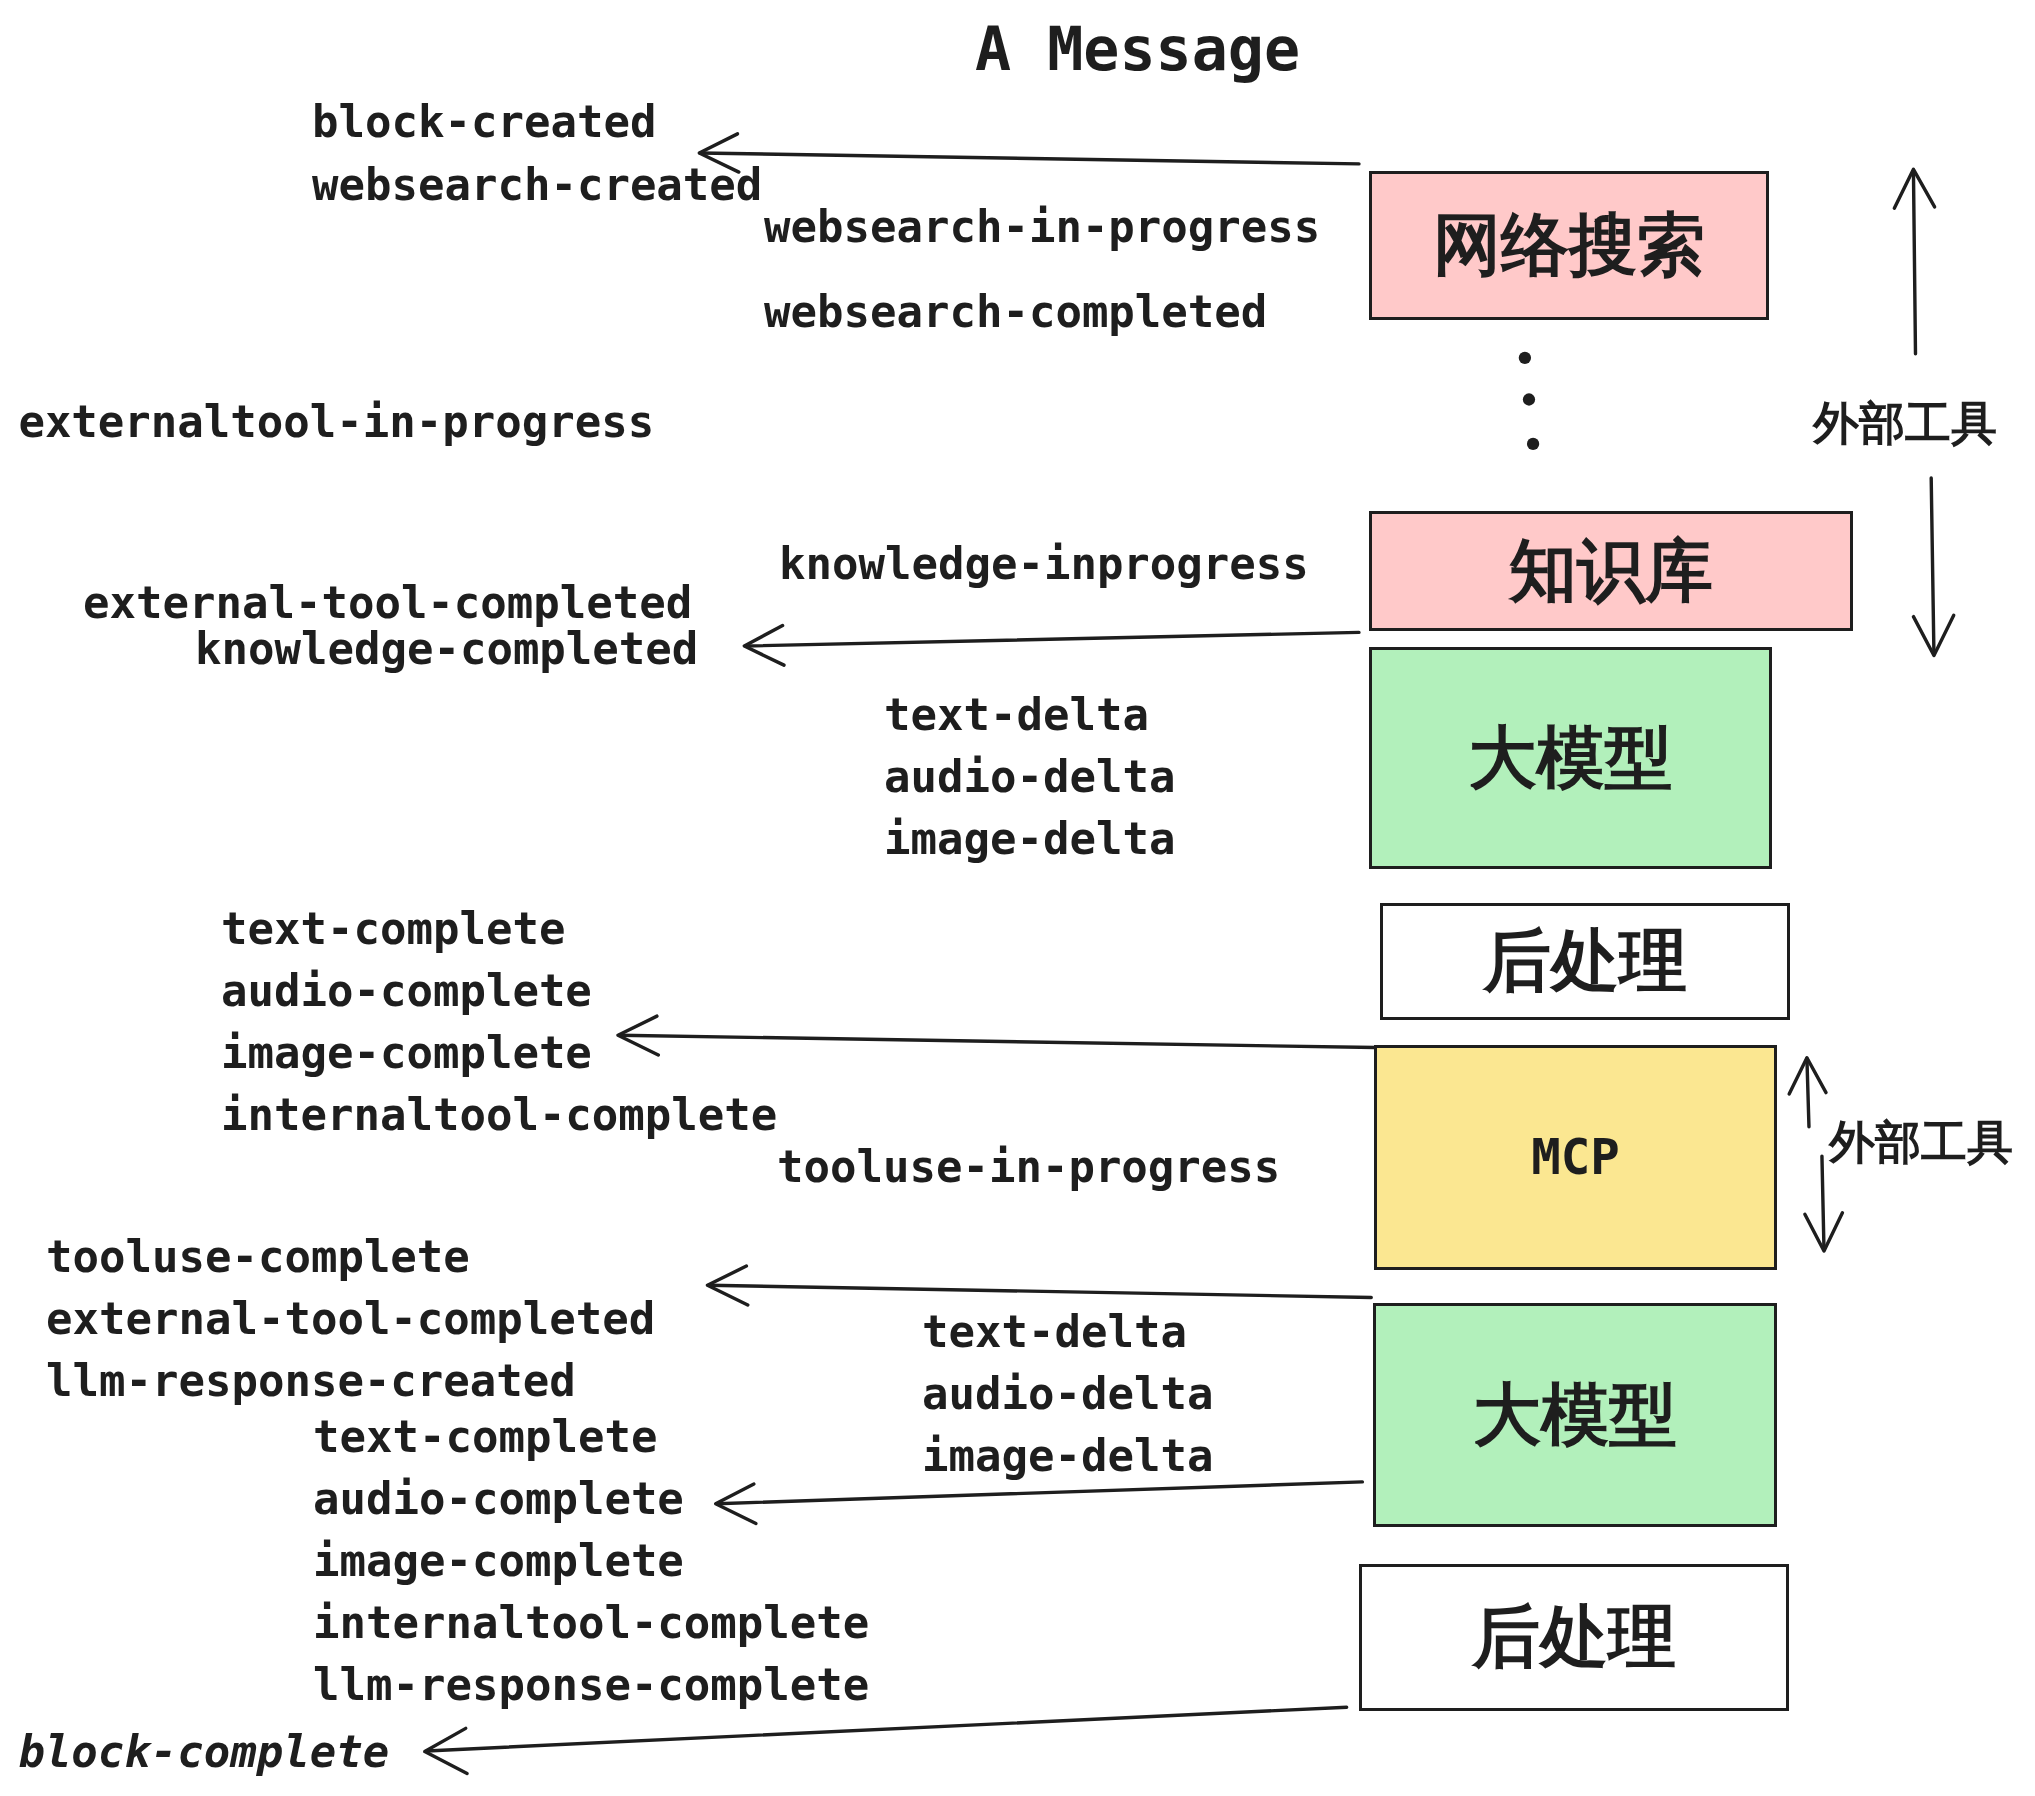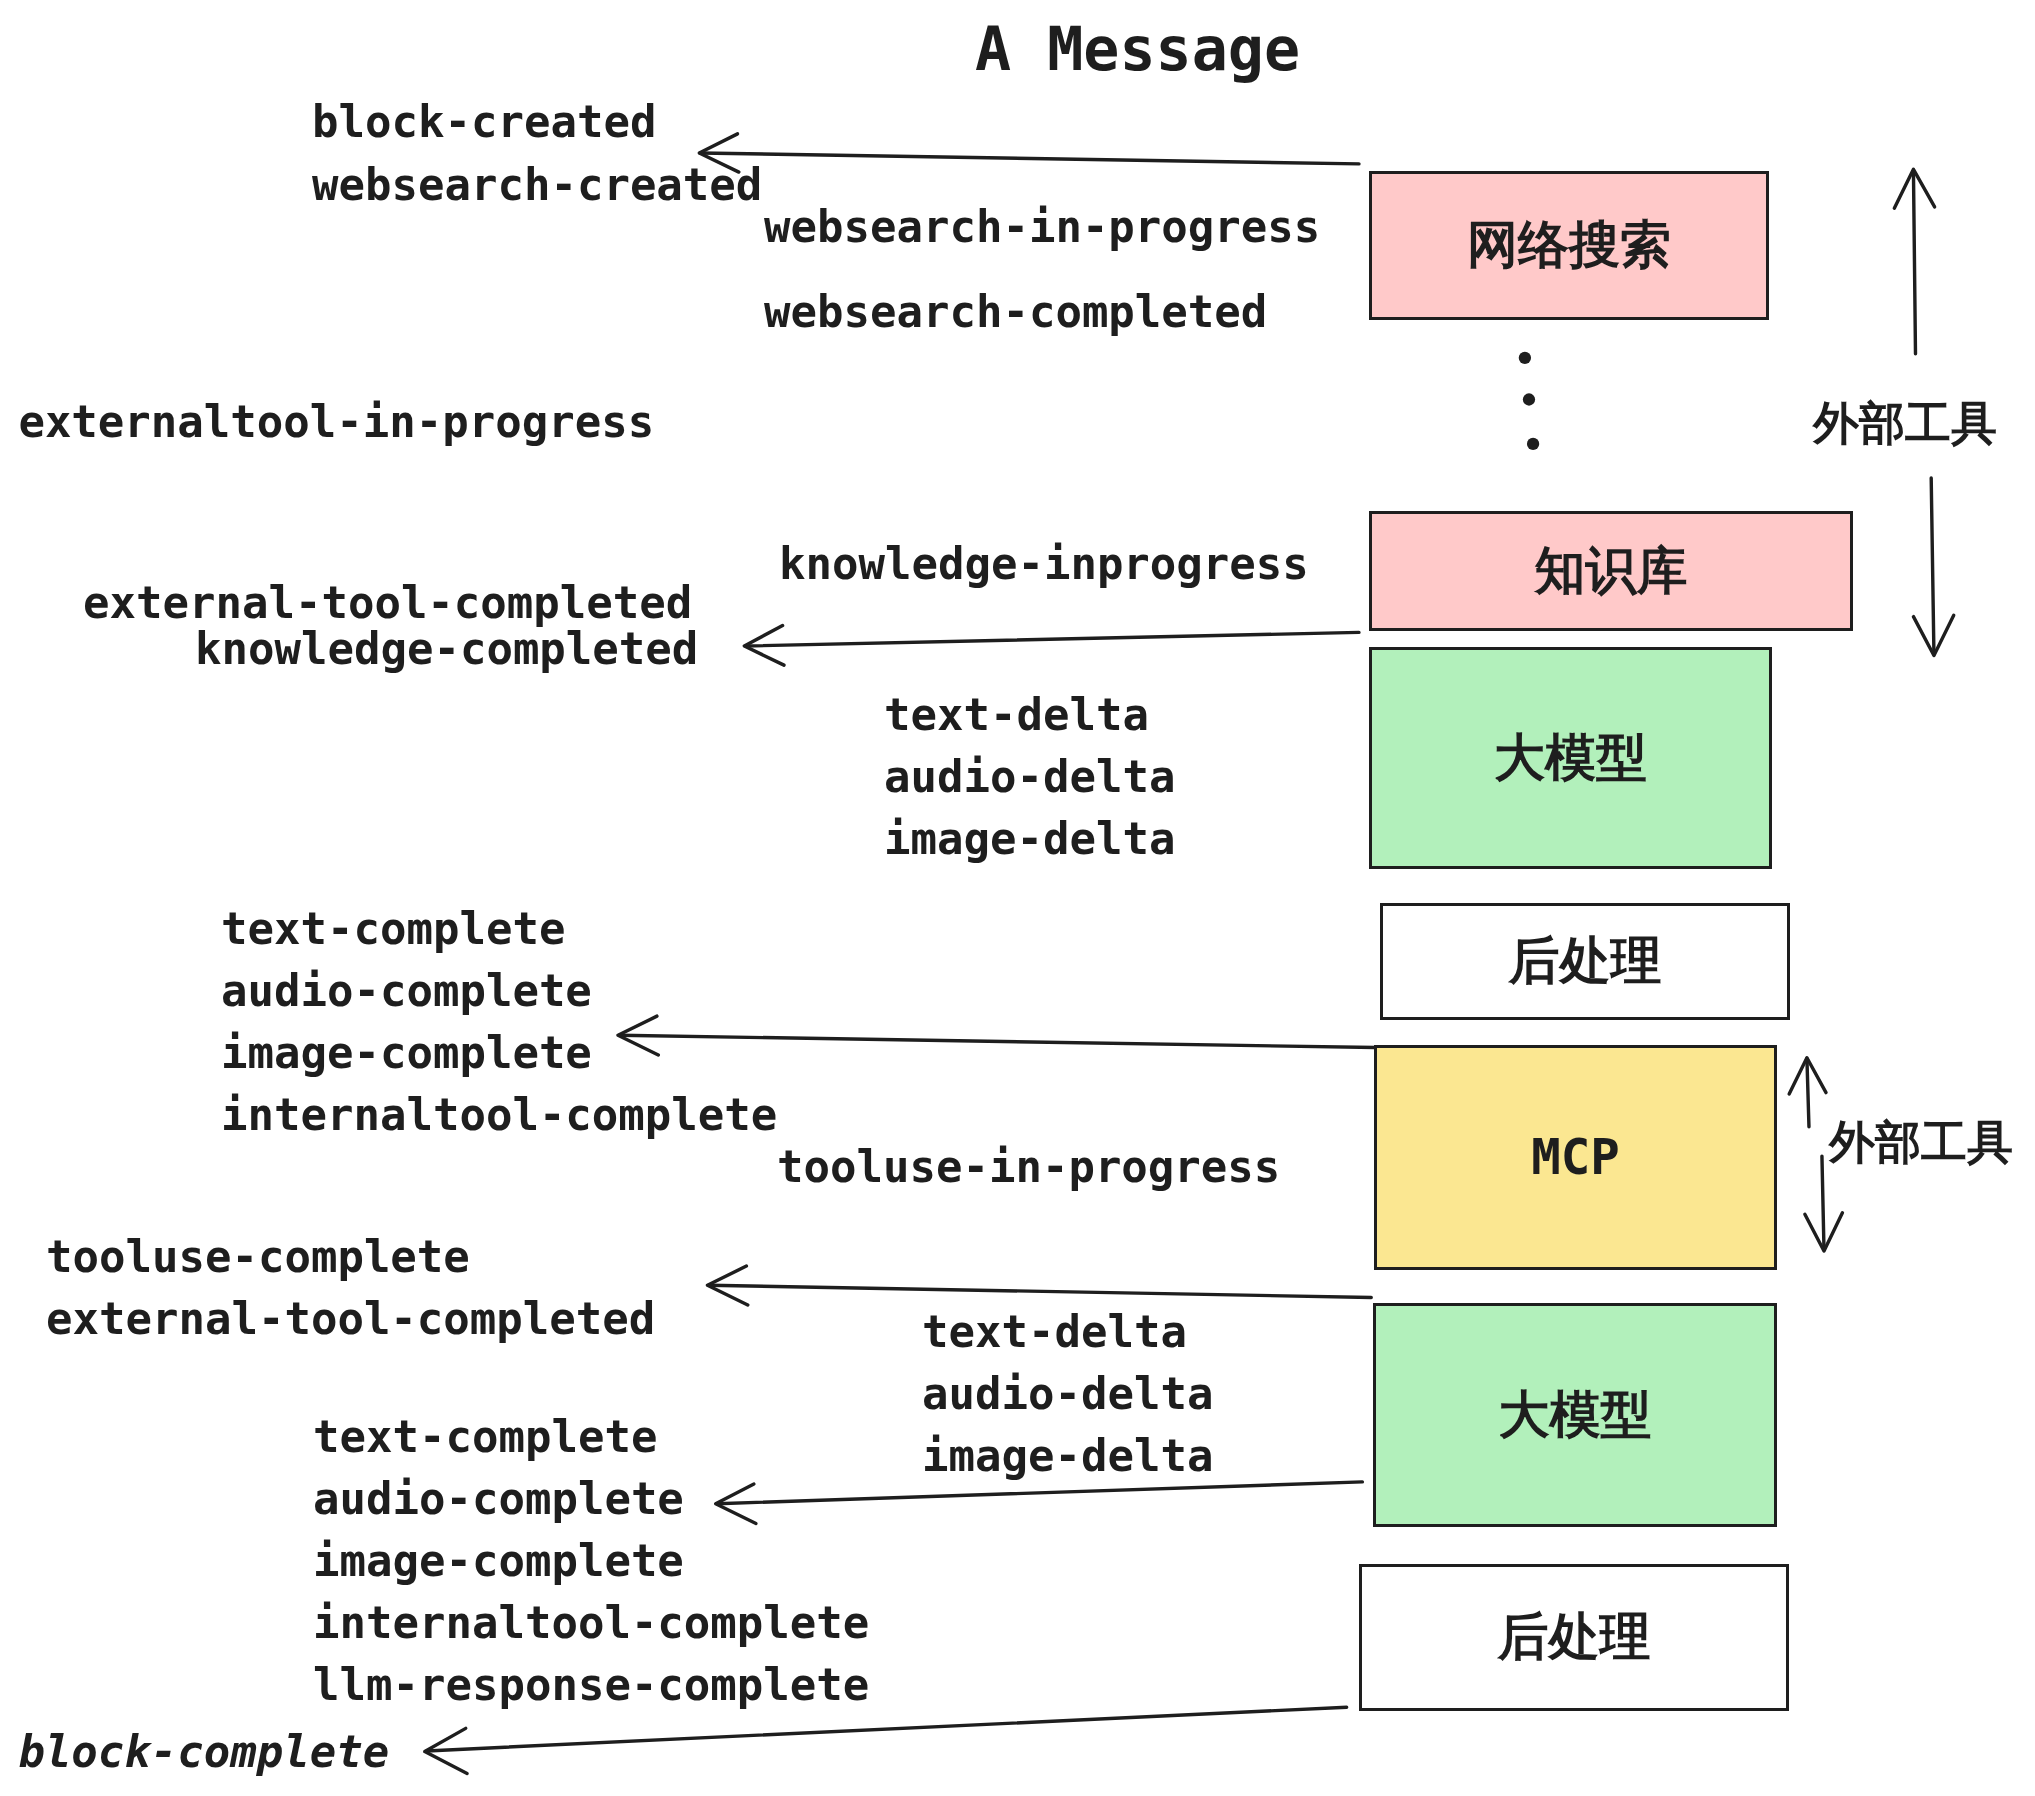--- a/index.html
+++ b/index.html
@@ -27,21 +27,21 @@
     white-space:pre;
     text-align:right;
   }
   .box{
     position:absolute;
     border:3.4px solid #1e1e1e;
     box-sizing:border-box;
     display:flex;
     align-items:center;
     justify-content:center;
-    font-size:51px;
+    font-size:68px;
     font-weight:bold;
     font-family:"DejaVu Sans", sans-serif;
     color:#1e1e1e;
   }
   .box.mcp-label{font-family:"DejaVu Sans Mono", monospace;font-size:49px;}
   .pink{background:#ffc9c9;}
   .green{background:#b2f0bb;}
   .yellow{background:#fbe791;}
   .white{background:#ffffff;}
   .side-label{
@@ -68,21 +68,21 @@
   <div class="ev" style="left:18.4px;top:391px;">externaltool-in-progress</div>
   <div class="ev" style="left:779px;top:533px;">knowledge-inprogress</div>
   <div class="ev" style="left:83px;top:572px;">external-tool-completed</div>
   <div class="ev" style="left:195px;top:618px;">knowledge-completed</div>
 
   <div class="ev group" style="left:884px;top:684px;"><div>text-delta</div><div>audio-delta</div><div>image-delta</div></div>
   <div class="ev group" style="left:221px;top:898px;"><div>text-complete</div><div>audio-complete</div><div>image-complete</div><div>internaltool-complete</div></div>
 
   <div class="ev" style="left:777px;top:1136px;">tooluse-in-progress</div>
 
-  <div class="ev group" style="left:46px;top:1226px;"><div>tooluse-complete</div><div>external-tool-completed</div></div>
+  <div class="ev group" style="left:46px;top:1226px;"><div>tooluse-complete</div><div>external-tool-completed</div><div>llm-response-created</div></div>
   <div class="ev group" style="left:922px;top:1301px;"><div>text-delta</div><div>audio-delta</div><div>image-delta</div></div>
   <div class="ev group" style="left:313px;top:1406px;"><div>text-complete</div><div>audio-complete</div><div>image-complete</div><div>internaltool-complete</div><div>llm-response-complete</div></div>
 
   <div class="ev" style="left:18.4px;top:1721px;font-style:italic;">block-complete</div>
 
   <div class="box pink" style="left:1369px;top:171px;width:400px;height:149px;">
       <span>网络搜索</span>
     </div>
   <div class="box pink" style="left:1369px;top:511px;width:484px;height:120px;">
       <span>知识库</span>

